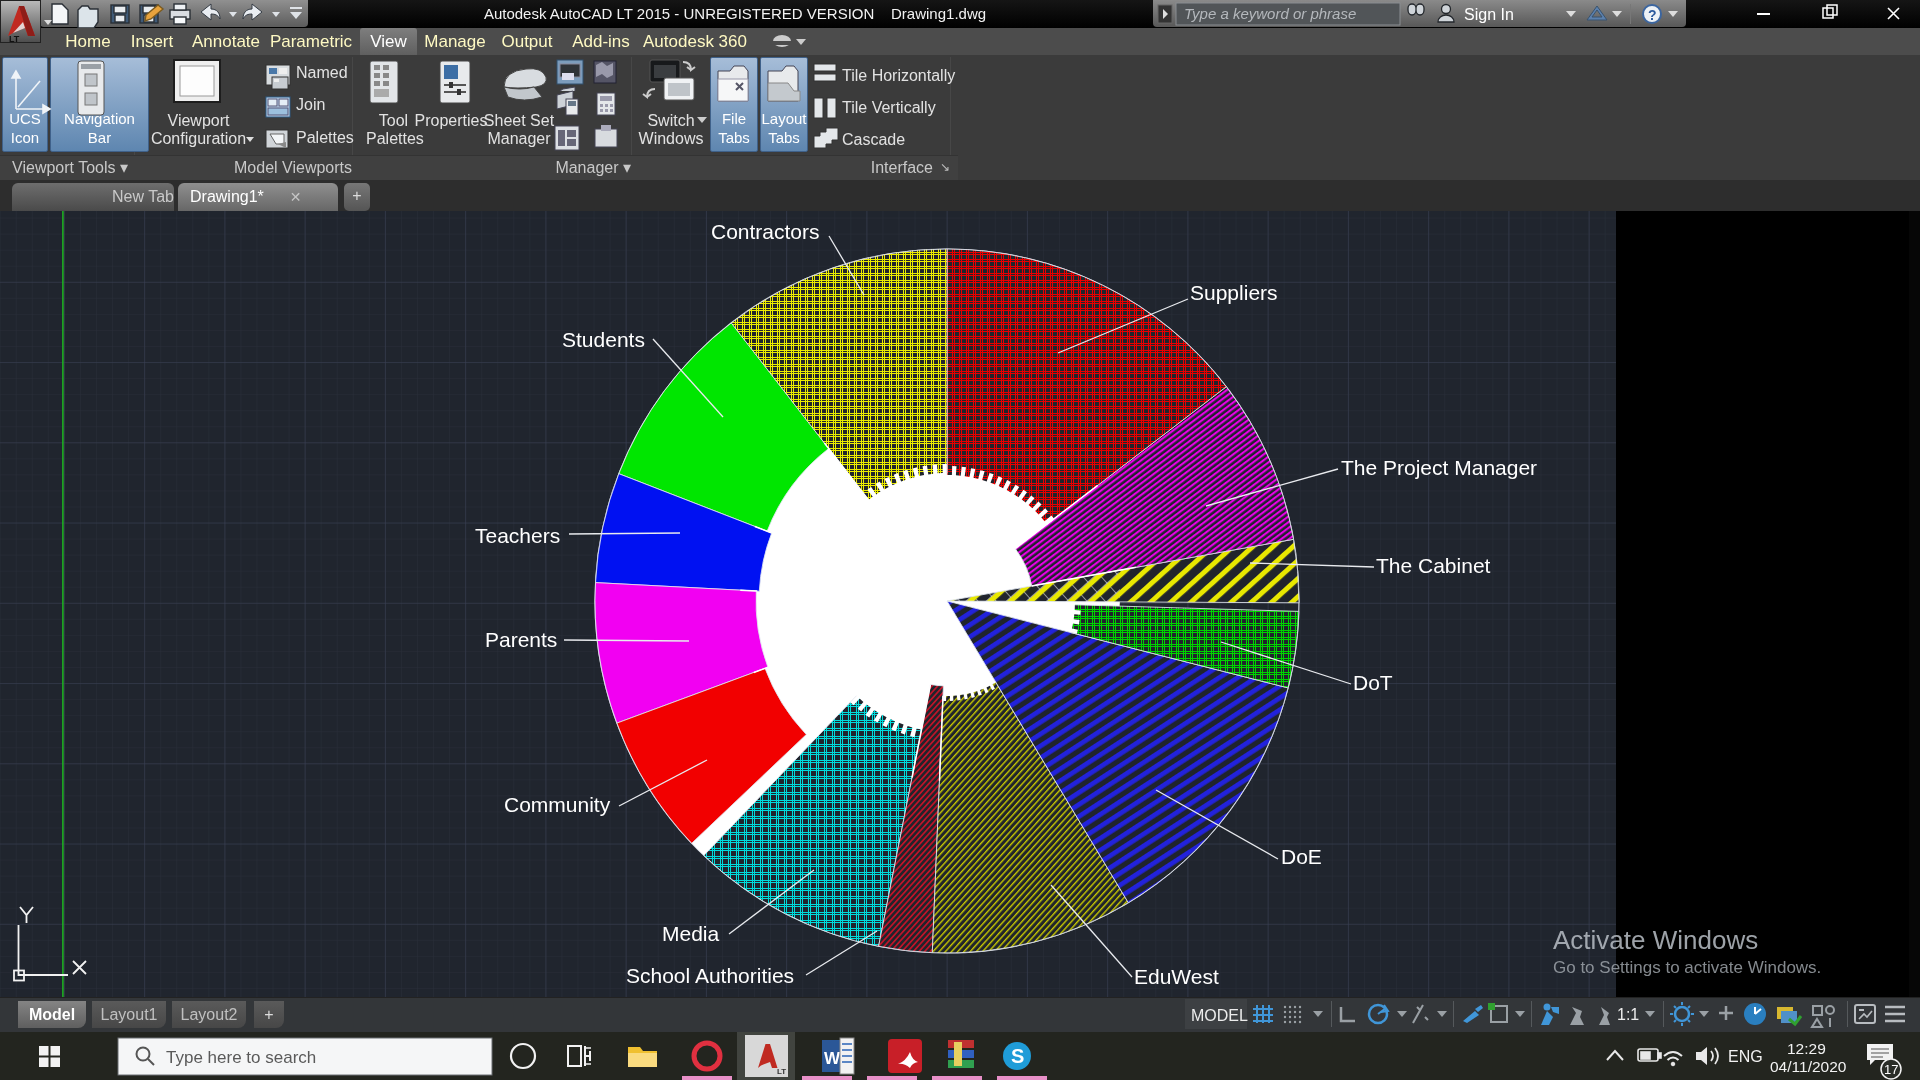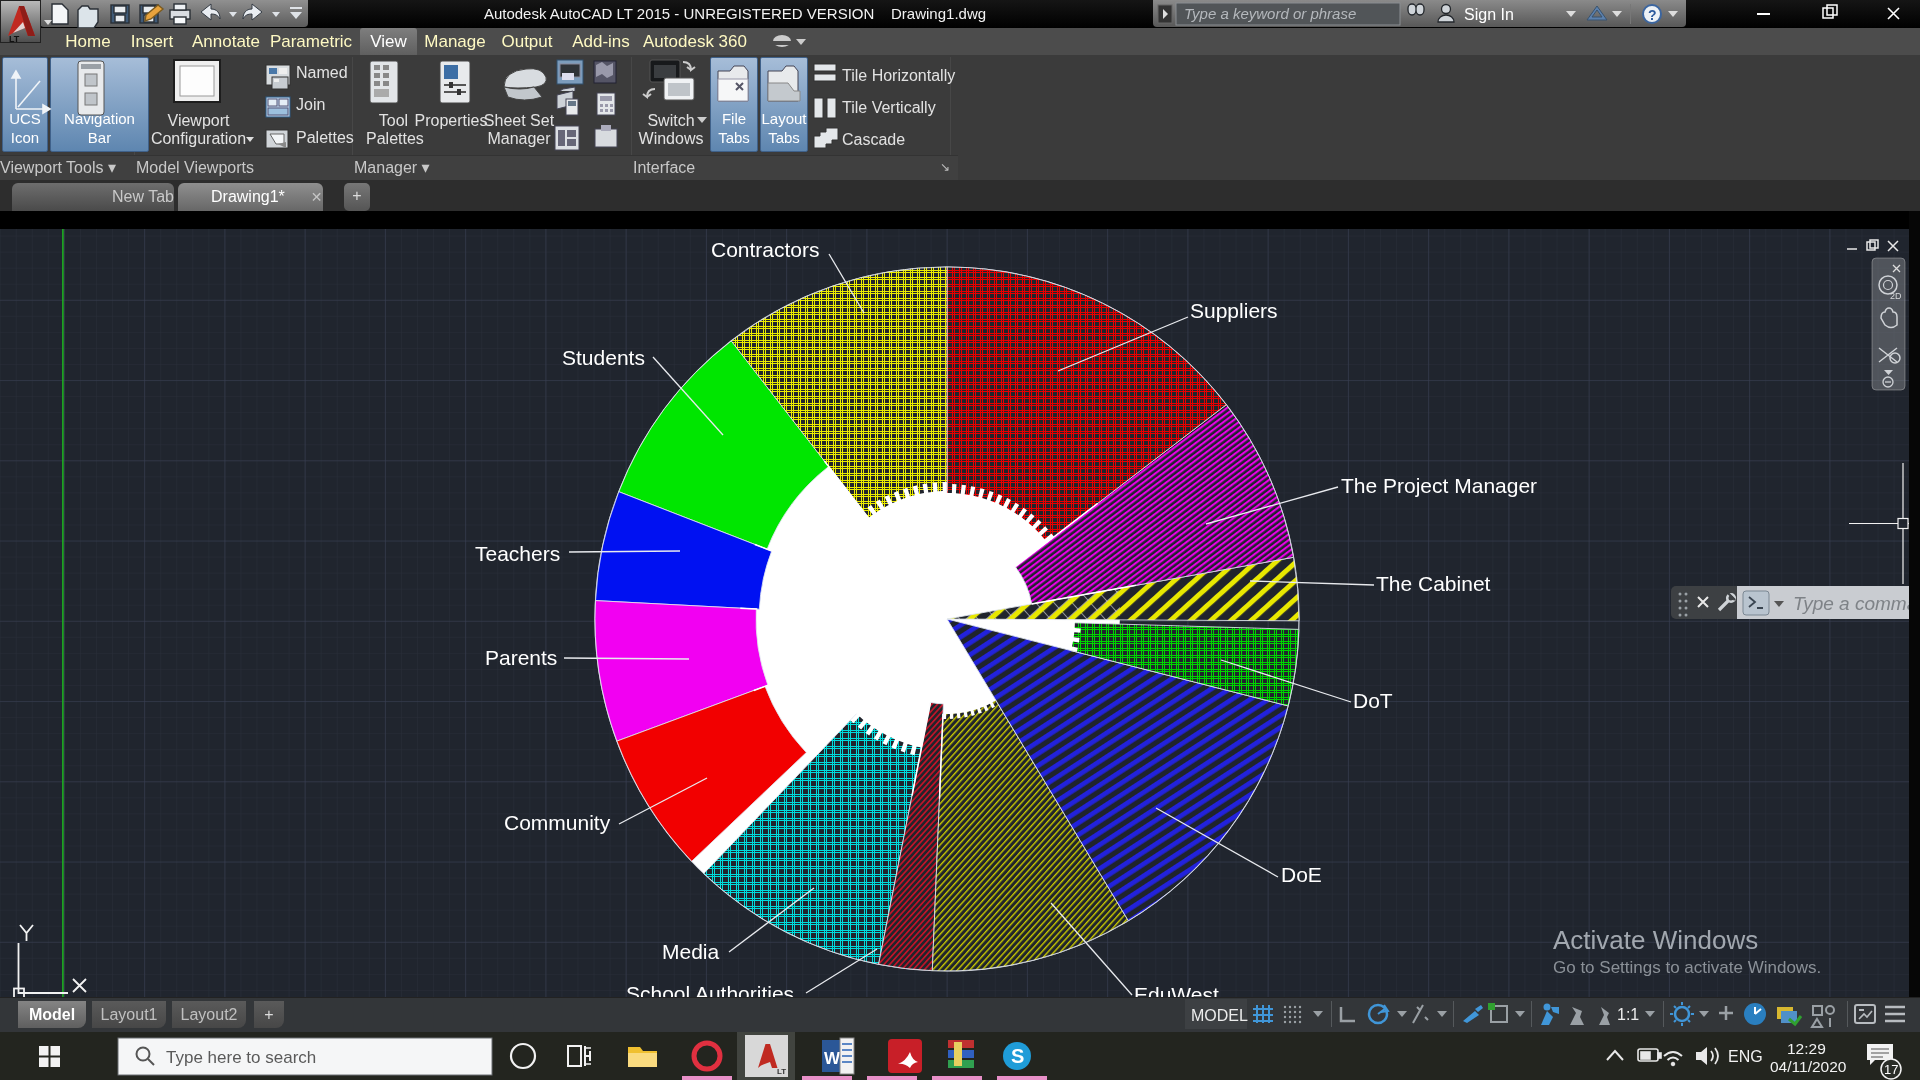--- a/index.html
+++ b/index.html
@@ -7,27 +7,27 @@
 #titlebar{left:0;top:0;width:1920px;height:28px;background:linear-gradient(#151515,#000)}
 #qat{left:40px;top:0;width:268px;height:27px;background:linear-gradient(#909090,#5c5c5c);border-radius:0 0 4px 4px}
 #qat2{left:1153px;top:0;width:533px;height:27px;background:linear-gradient(#8a8a8a,#585858);border-radius:0 0 4px 4px}
 #logo{left:0;top:0;width:41px;height:43px;background:linear-gradient(#b9b9b9,#4e4e4e);border:1px solid #222;z-index:5}
 #title{left:400px;top:5px;width:670px;text-align:center;color:#f2f2f2;font-size:15px;white-space:pre}
 #tabrow{left:0;top:28px;width:1920px;height:27px;background:#4c4c4c}
 .rtab{position:absolute;top:28px;height:27px;line-height:27px;color:#fef9c3;font-size:17px;text-align:center}
 #viewtab{background:linear-gradient(#7e7e7e,#5f5f5f);border-radius:3px 3px 0 0;color:#fff}
 #ribbon{left:0;top:55px;width:1920px;height:125px;background:#3b3b3b}
 .psep{position:absolute;top:2px;width:1px;height:121px;background:#2e2e2e;border-right:1px solid #474747}
-.pfoot{position:absolute;top:155px;height:25px;line-height:25px;text-align:left;color:#c8c8c8;font-size:16px}
+.pfoot{position:absolute;top:155px;height:25px;line-height:25px;text-align:right;color:#c8c8c8;font-size:16px}
 .bigbtn{position:absolute;top:2px;height:95px;background:linear-gradient(#a6bdd8,#5e86b0);border:1px solid #3f618a;border-radius:2px;text-align:center;color:#fff;font-size:15px}
 .btxt{position:absolute;left:0;right:0;bottom:4px;line-height:19px}
 .riblbl{position:absolute;color:#e2e2e2;font-size:16px;white-space:nowrap}
 #filetabs{left:0;top:180px;width:1920px;height:31px;background:#2d2d2d}
 .ftab{position:absolute;top:183px;height:28px;border-radius:6px 6px 0 0;font-size:16px}
-#canvas{left:0;top:229px;width:1920px;height:786px;background:#f9a8d4;overflow:hidden}
+#canvas{left:0;top:211px;width:1616px;height:786px;background:#f9a8d4;overflow:hidden}
 #blackstrip{left:1909px;top:211px;width:11px;height:786px;background:#060606}
 #botbar{left:0;top:997px;width:1920px;height:35px;background:#333639;border-top:1px solid #222}
 .ltab{position:absolute;top:1001px;height:27px;line-height:27px;color:#c0c0c0;font-size:16px;text-align:center}
 #taskbar{left:0;top:1032px;width:1920px;height:48px;background:#23251f}
 #activate{left:1553px;top:925px;color:rgba(185,190,197,0.85);font-size:26px}
 #activate2{left:1553px;top:958px;color:rgba(165,171,178,0.8);font-size:17px}
 </style></head><body>
 
 <div class="abs" id="titlebar"></div>
 <div class="abs" id="qat"></div>
@@ -250,21 +250,21 @@
   <path d="M2 79 h6 v-4 h6 v-4 h12 v12 h-6 v4 h-6 v4 H2 z"></path>
  </g>
 </svg>
 <div class="riblbl" style="left:632px;top:112px;width:78px;text-align:center">Switch<br>Windows</div>
 <div class="riblbl" style="left:842px;top:67px">Tile Horizontally</div>
 <div class="riblbl" style="left:842px;top:99px">Tile Vertically</div>
 <div class="riblbl" style="left:842px;top:131px">Cascade</div>
 
 <div class="abs" id="filetabs"></div>
 <div class="ftab" style="left:12px;width:162px;background:linear-gradient(#6e6e6e,#4a4a4a);color:#c9c9c9;text-align:right;line-height:28px">New Tab</div>
-<div class="ftab" style="left:178px;width:145px;background:linear-gradient(#8f8f8f,#676767);color:#fff;line-height:28px;padding-left:33px">Drawing1*<span style="color:#c5c5c5;margin-left:26px;font-size:14px">✕</span></div>
+<div class="ftab" style="left:178px;width:160px;background:linear-gradient(#8f8f8f,#676767);color:#fff;line-height:28px;padding-left:12px">Drawing1*<span style="color:#c5c5c5;margin-left:26px;font-size:14px">✕</span></div>
 <div class="ftab" style="left:344px;width:26px;background:linear-gradient(#777,#555);color:#ddd;text-align:center;line-height:26px;border-radius:5px">+</div>
 
 <div class="abs" id="canvas">
 <svg width="1920" height="786" viewBox="0 211 1920 786" style="position:absolute;left:0;top:211px;margin-top:-211px">
 <defs>
 <pattern id="gridminor" width="16.05" height="16.05" patternUnits="userSpaceOnUse" patternTransform="translate(63.9,281.8)">
  <path d="M0 0 H16.05 M0 0 V16.05" stroke="#292e39" stroke-width="1" fill="none"></path>
 </pattern>
 <pattern id="gridmajor" width="80.25" height="80.25" patternUnits="userSpaceOnUse" patternTransform="translate(63.9,281.8)">
  <path d="M0 0 H80.25 M0 0 V80.25" stroke="#3a4156" stroke-width="1" fill="none"></path>

